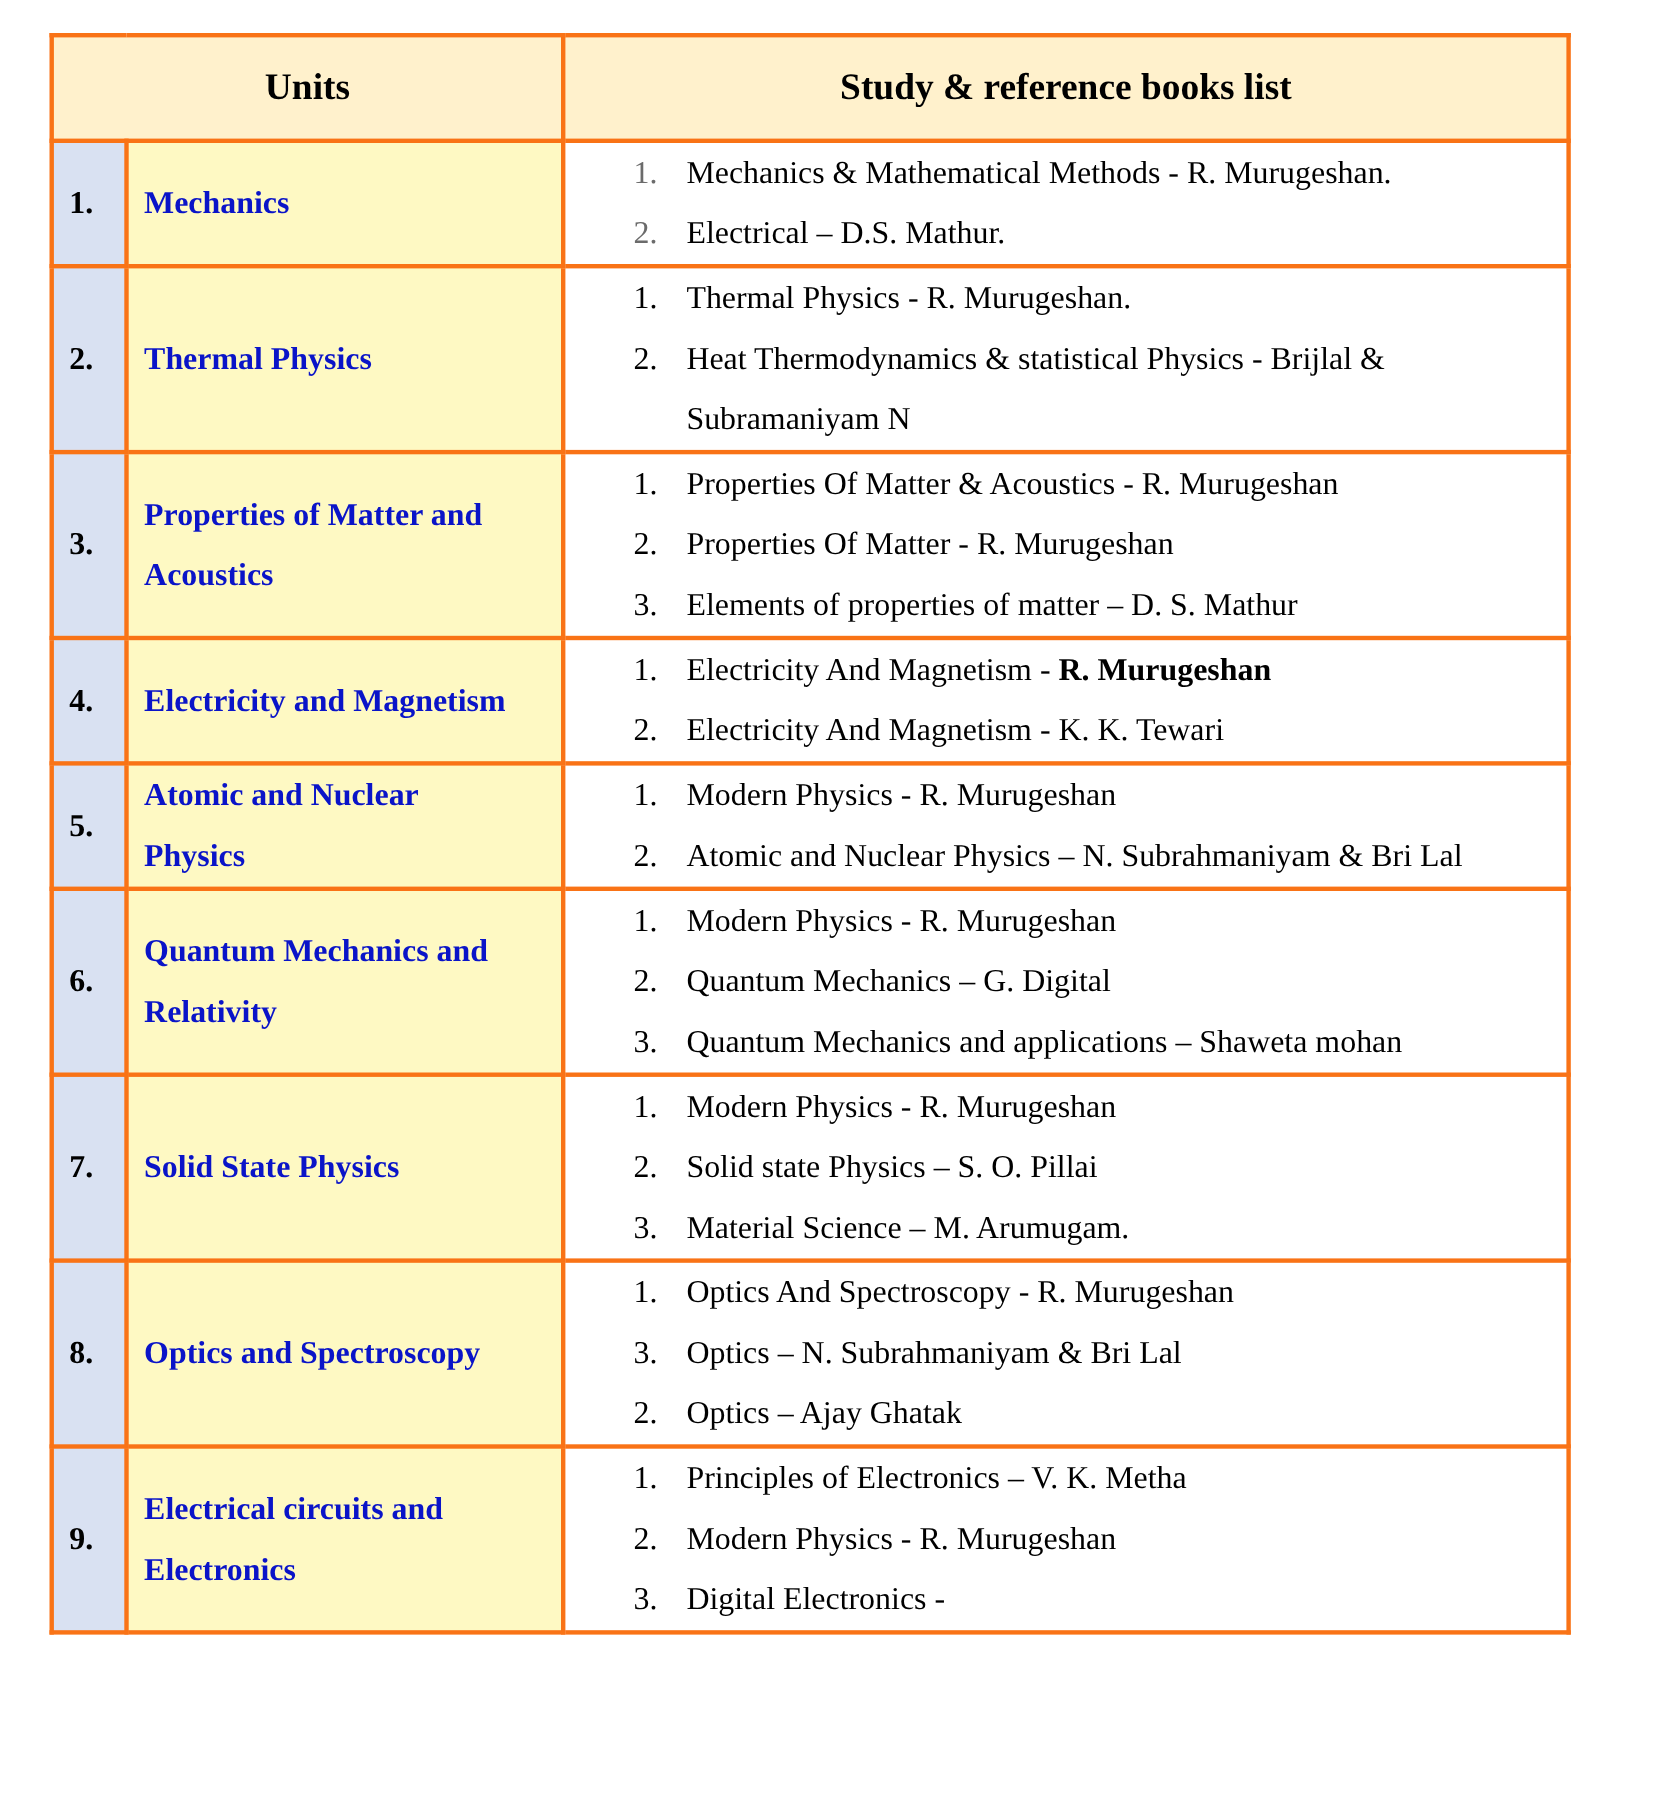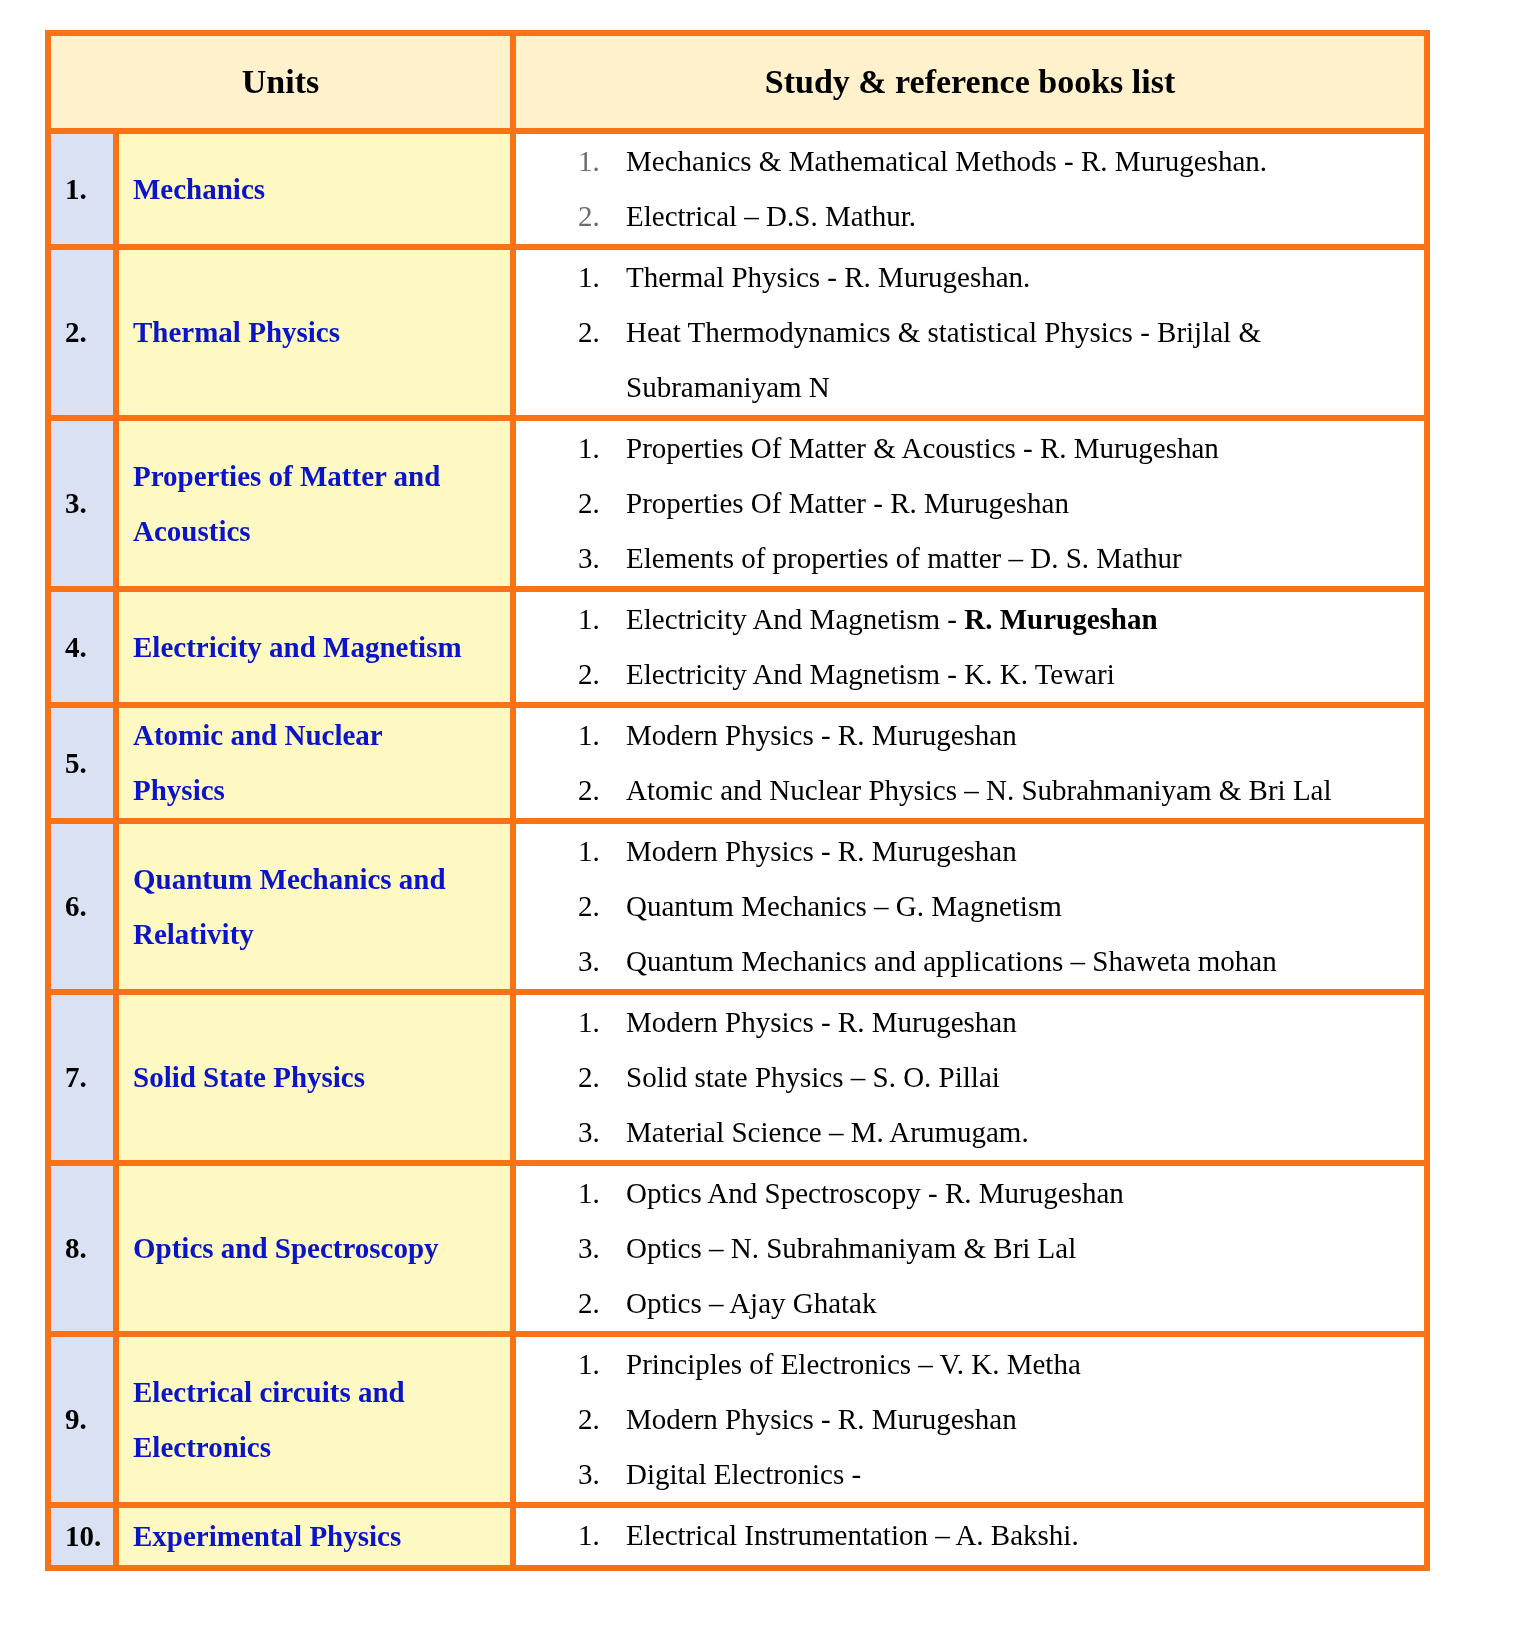--- a/index.html
+++ b/index.html
@@ -1,21 +1,21 @@
 <!DOCTYPE html>
 <html><head>
 <meta charset="utf-8">
 <style>
   html, body { margin: 0; padding: 0; background: #ffffff; }
   body { width: 1521px; height: 1633px; position: relative; font-family: "Liberation Serif", "DejaVu Serif", serif; }
   .tbl {
     position: absolute; left: 45px; top: 30px; width: 1379px;
     border-collapse: collapse; table-layout: fixed;
   }
-  .tbl td, .tbl th { border: 6px solid #f97316; padding: 0; vertical-align: middle; margin-top: 48px; }
+  .tbl td, .tbl th { border: 4px solid #f97316; padding: 0; vertical-align: middle; margin-top: 48px; }
   .tbl th {
     background: #fff1cc; font-weight: bold; font-size: 34px; color: #000;
     height: 92px; text-align: center;
   }
   .num {
     background: #d9e1f2; font-weight: bold; font-size: 29px; color: #000;
     padding-left: 14px !important; text-align: left;
   }
   .unit {
     background: #fef9c3; font-weight: bold; font-size: 29px; color: #0a14c8;
@@ -100,21 +100,21 @@
         </ol>
       </td>
     </tr>
 
     <tr style="height:167px">
       <td class="num">6.</td>
       <td class="unit" style="padding-right:20px">Quantum Mechanics and Relativity</td>
       <td class="books">
         <ol>
           <li><span class="marker">1.</span><span>Modern Physics - </span><span>R. Murugeshan</span></li>
-          <li><span class="marker">2.</span><span>Quantum Mechanics – </span><span>G. Magnetism</span></li>
+          <li><span class="marker">2.</span><span>Quantum Mechanics – </span><span>G. Digital</span></li>
           <li><span class="marker">3.</span><span>Quantum Mechanics and applications – </span><span>Shaweta mohan</span></li>
         </ol>
       </td>
     </tr>
 
     <tr style="height:167px">
       <td class="num">7.</td>
       <td class="unit">Solid State Physics</td>
       <td class="books">
         <ol>
@@ -142,23 +142,14 @@
       <td class="unit" style="padding-right:60px">Electrical circuits and Electronics</td>
       <td class="books">
         <ol>
           <li><span class="marker">1.</span><span>Principles of Electronics – </span><span>V. K. Metha</span></li>
           <li><span class="marker">2.</span><span>Modern Physics - </span><span>R. Murugeshan</span></li>
           <li><span class="marker">3.</span><span>Digital Electronics -</span><span></span></li>
         </ol>
       </td>
     </tr>
 
-    <tr style="height:63px">
-      <td class="num">10.</td>
-      <td class="unit">Experimental Physics</td>
-      <td class="books" style="vertical-align:top">
-        <ol>
-          <li><span class="marker">1.</span><span>Electrical Instrumentation – </span><span>A. Bakshi.</span></li>
-        </ol>
-      </td>
-    </tr>
   </tbody>
 </table>
 
 </body></html>

